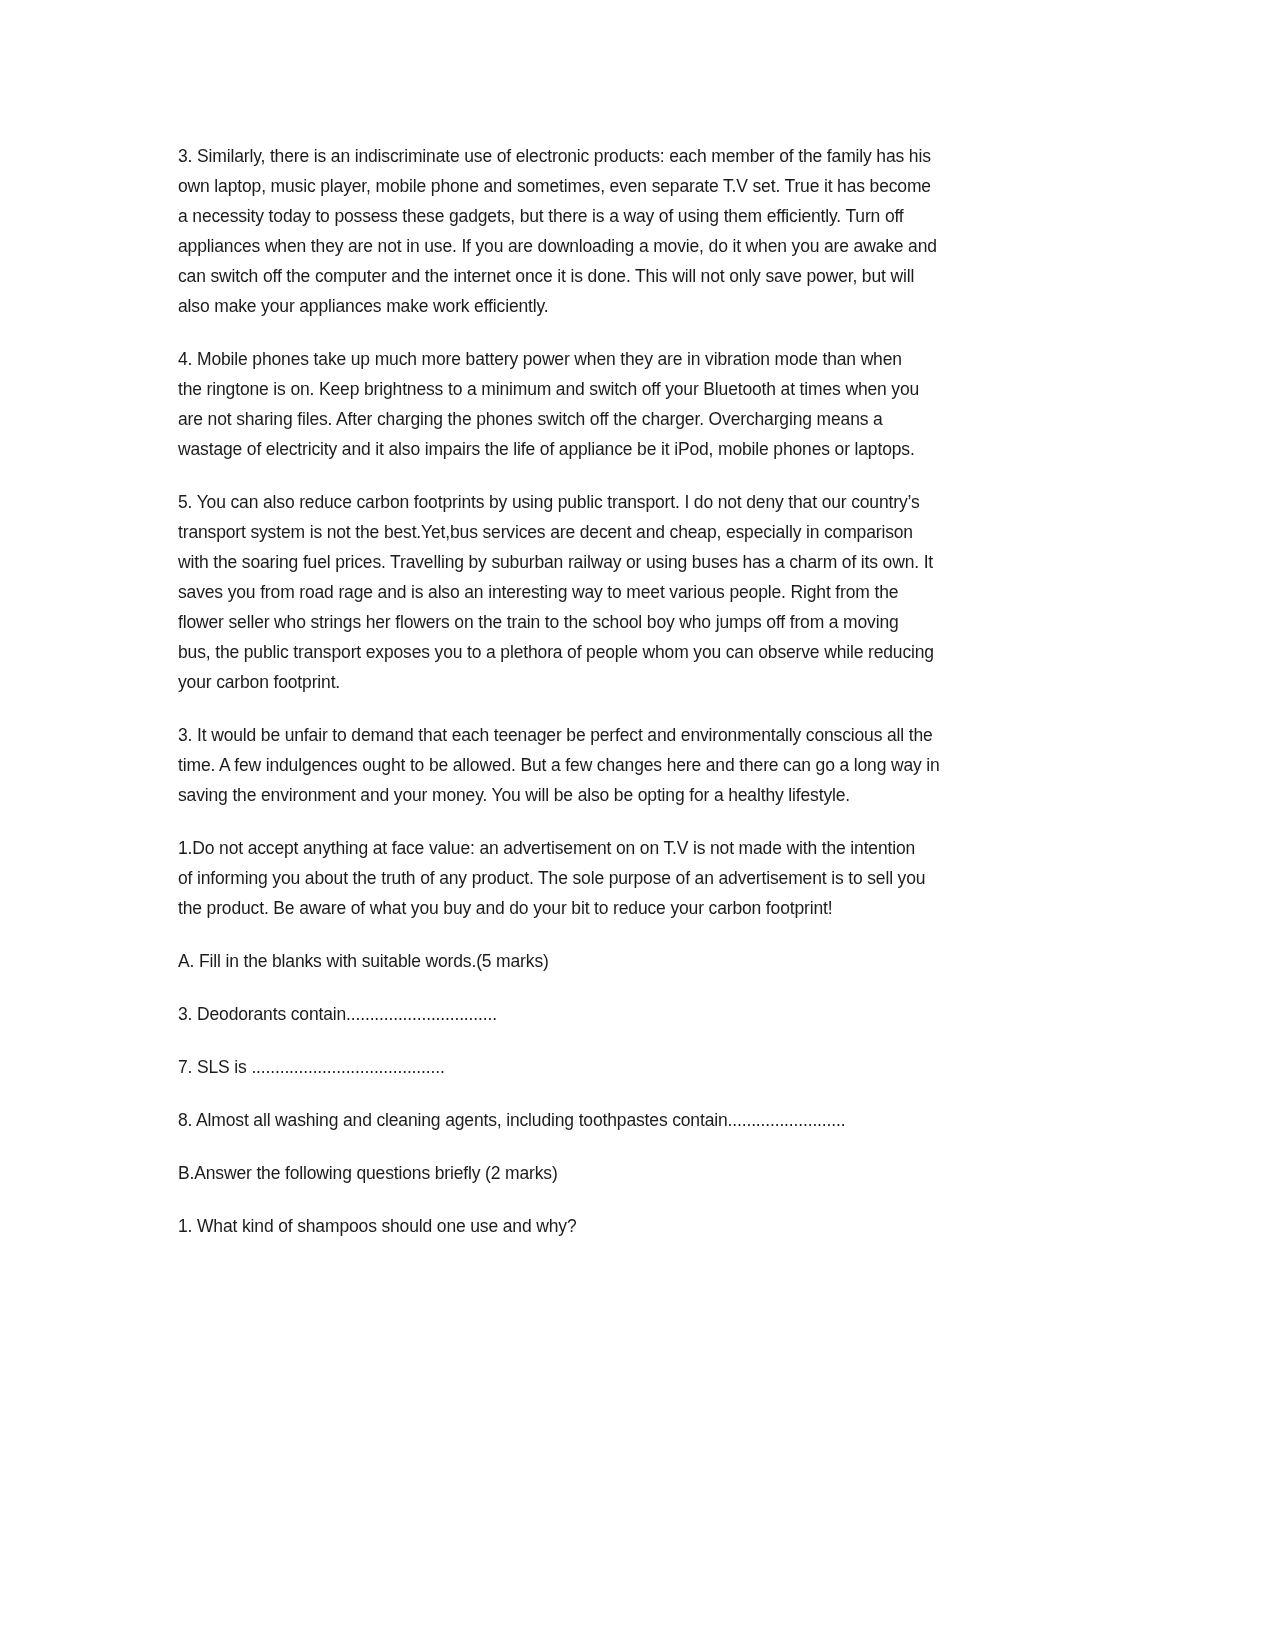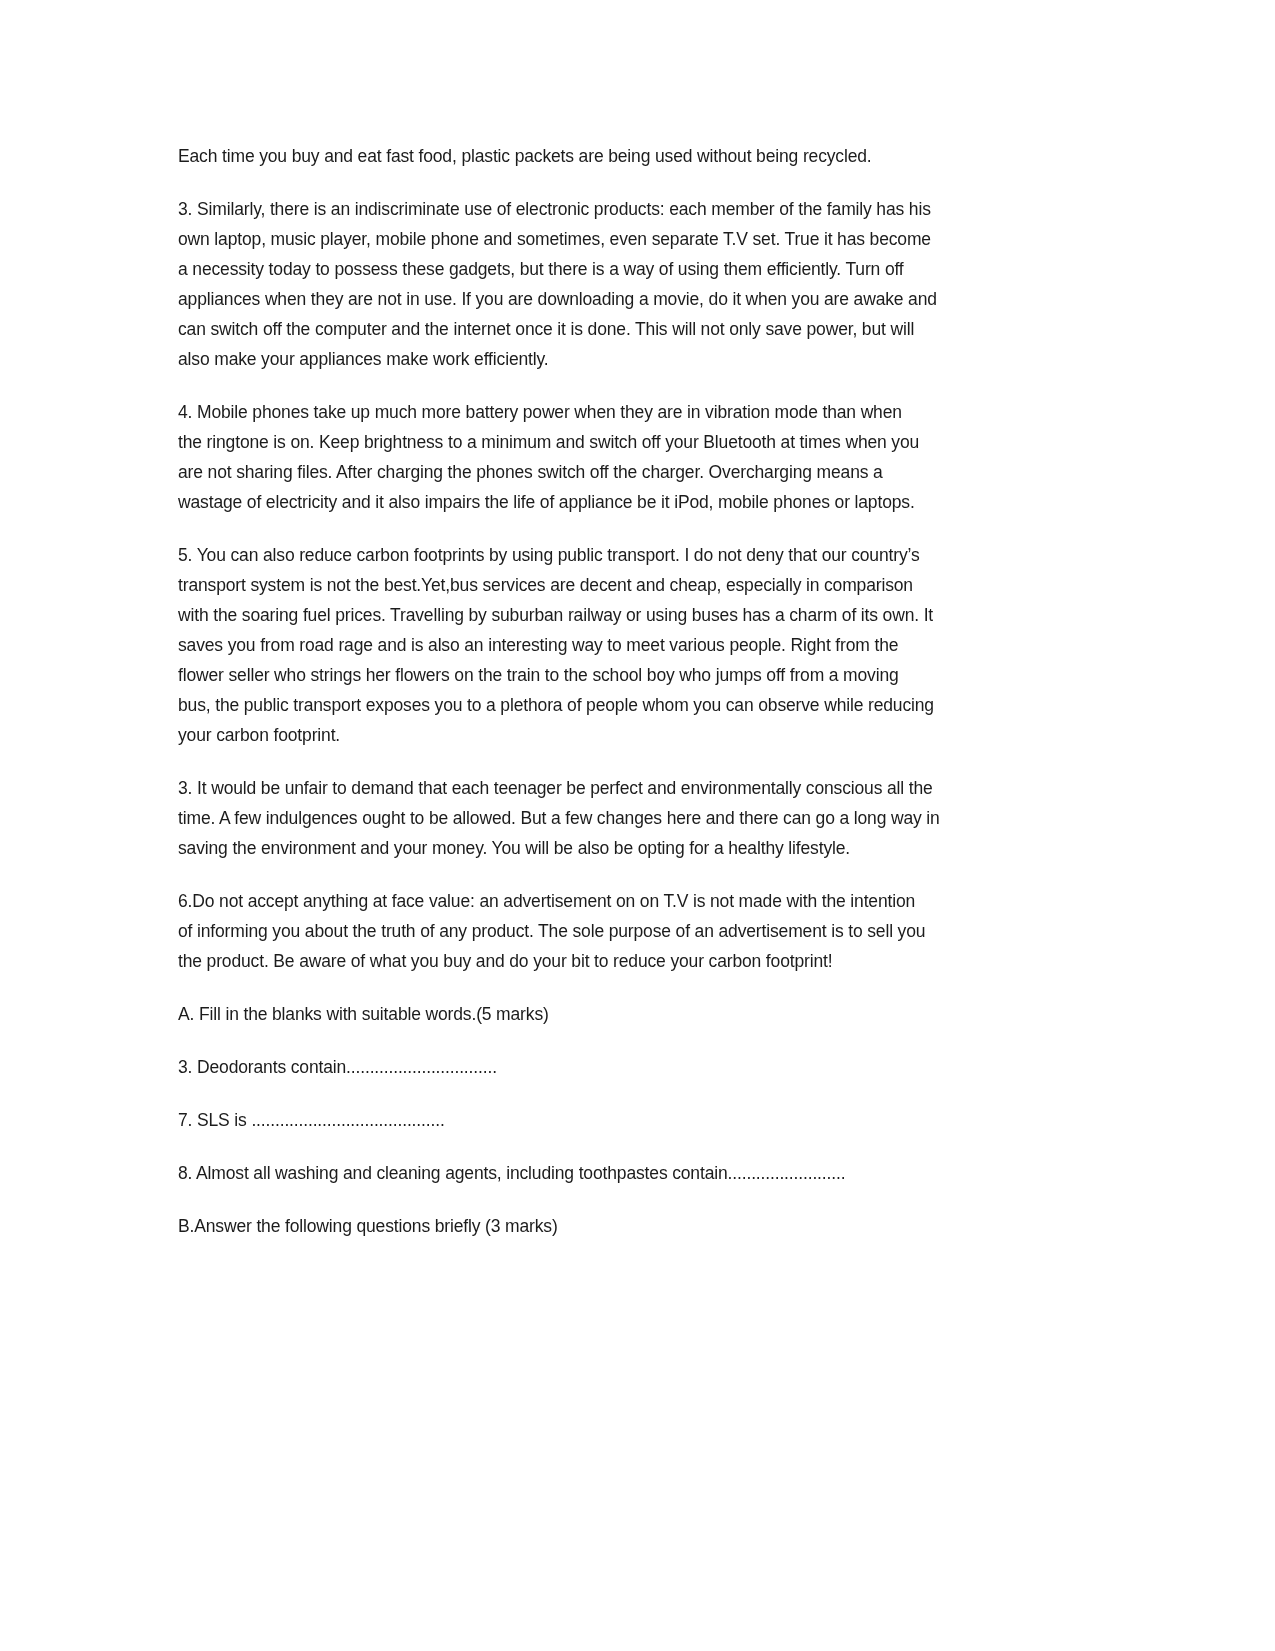--- a/index.html
+++ b/index.html
@@ -31,43 +31,43 @@
   .content p {
     margin: 0 0 23px 0;
     white-space: pre-line;
   }
 </style>
 </head>
 <body>
 
 <div class="page">
   <div class="content">
-    <p>Each time you buy and eat fast food, plastic packets are being used without being recycled.</p>
     <p>3. Similarly, there is an indiscriminate use of electronic products: each member of the family has his
 own laptop, music player, mobile phone and sometimes, even separate T.V set. True it has become
 a necessity today to possess these gadgets, but there is a way of using them efficiently. Turn off
 appliances when they are not in use. If you are downloading a movie, do it when you are awake and
 can switch off the computer and the internet once it is done. This will not only save power, but will
 also make your appliances make work efficiently.</p>
     <p>4. Mobile phones take up much more battery power when they are in vibration mode than when
 the ringtone is on. Keep brightness to a minimum and switch off your Bluetooth at times when you
 are not sharing files. After charging the phones switch off the charger. Overcharging means a
 wastage of electricity and it also impairs the life of appliance be it iPod, mobile phones or laptops.</p>
     <p>5. You can also reduce carbon footprints by using public transport. I do not deny that our country’s
 transport system is not the best.Yet,bus services are decent and cheap, especially in comparison
 with the soaring fuel prices. Travelling by suburban railway or using buses has a charm of its own. It
 saves you from road rage and is also an interesting way to meet various people. Right from the
 flower seller who strings her flowers on the train to the school boy who jumps off from a moving
 bus, the public transport exposes you to a plethora of people whom you can observe while reducing
 your carbon footprint.</p>
     <p>3. It would be unfair to demand that each teenager be perfect and environmentally conscious all the
 time. A few indulgences ought to be allowed. But a few changes here and there can go a long way in
 saving the environment and your money. You will be also be opting for a healthy lifestyle.</p>
-    <p>6.Do not accept anything at face value: an advertisement on on T.V is not made with the intention
+    <p>1.Do not accept anything at face value: an advertisement on on T.V is not made with the intention
 of informing you about the truth of any product. The sole purpose of an advertisement is to sell you
 the product. Be aware of what you buy and do your bit to reduce your carbon footprint!</p>
     <p>A. Fill in the blanks with suitable words.(5 marks)</p>
     <p>3. Deodorants contain................................</p>
     <p>7. SLS is .........................................</p>
     <p>8. Almost all washing and cleaning agents, including toothpastes contain.........................</p>
-    <p>B.Answer the following questions briefly (3 marks)</p>
+    <p>B.Answer the following questions briefly (2 marks)</p>
+    <p>1. What kind of shampoos should one use and why?</p>
   </div>
 </div>
 
 </body></html>

